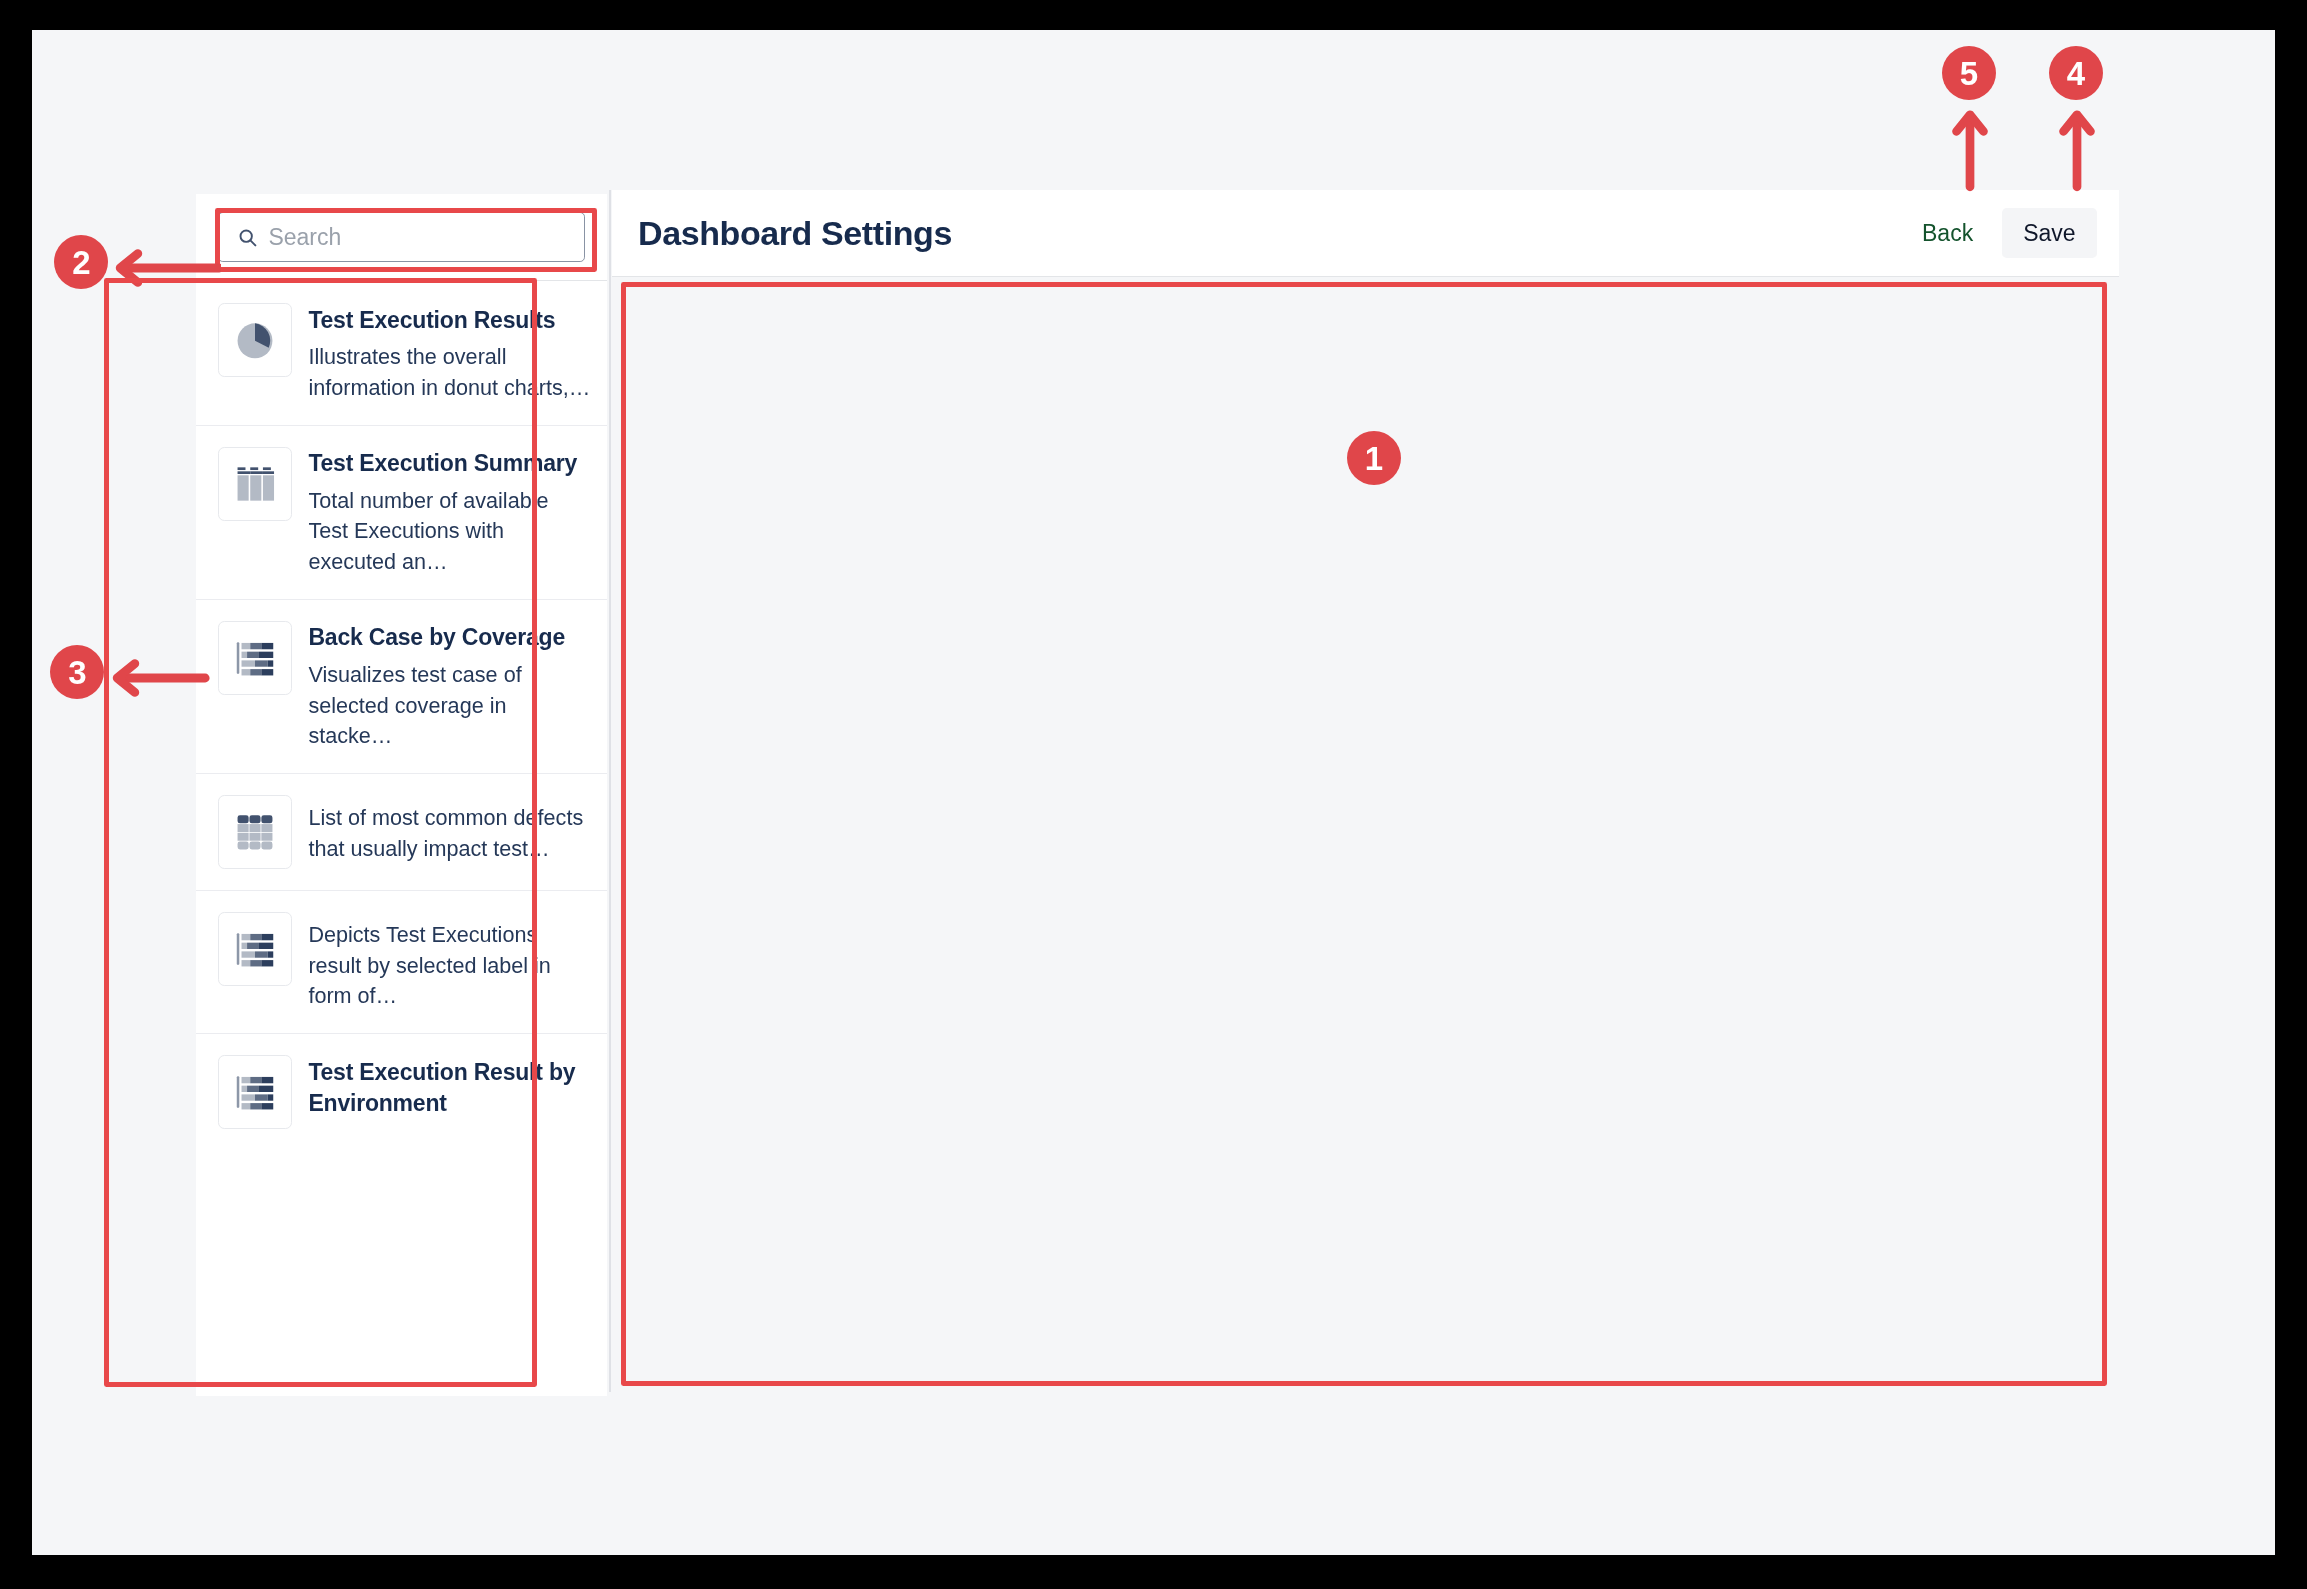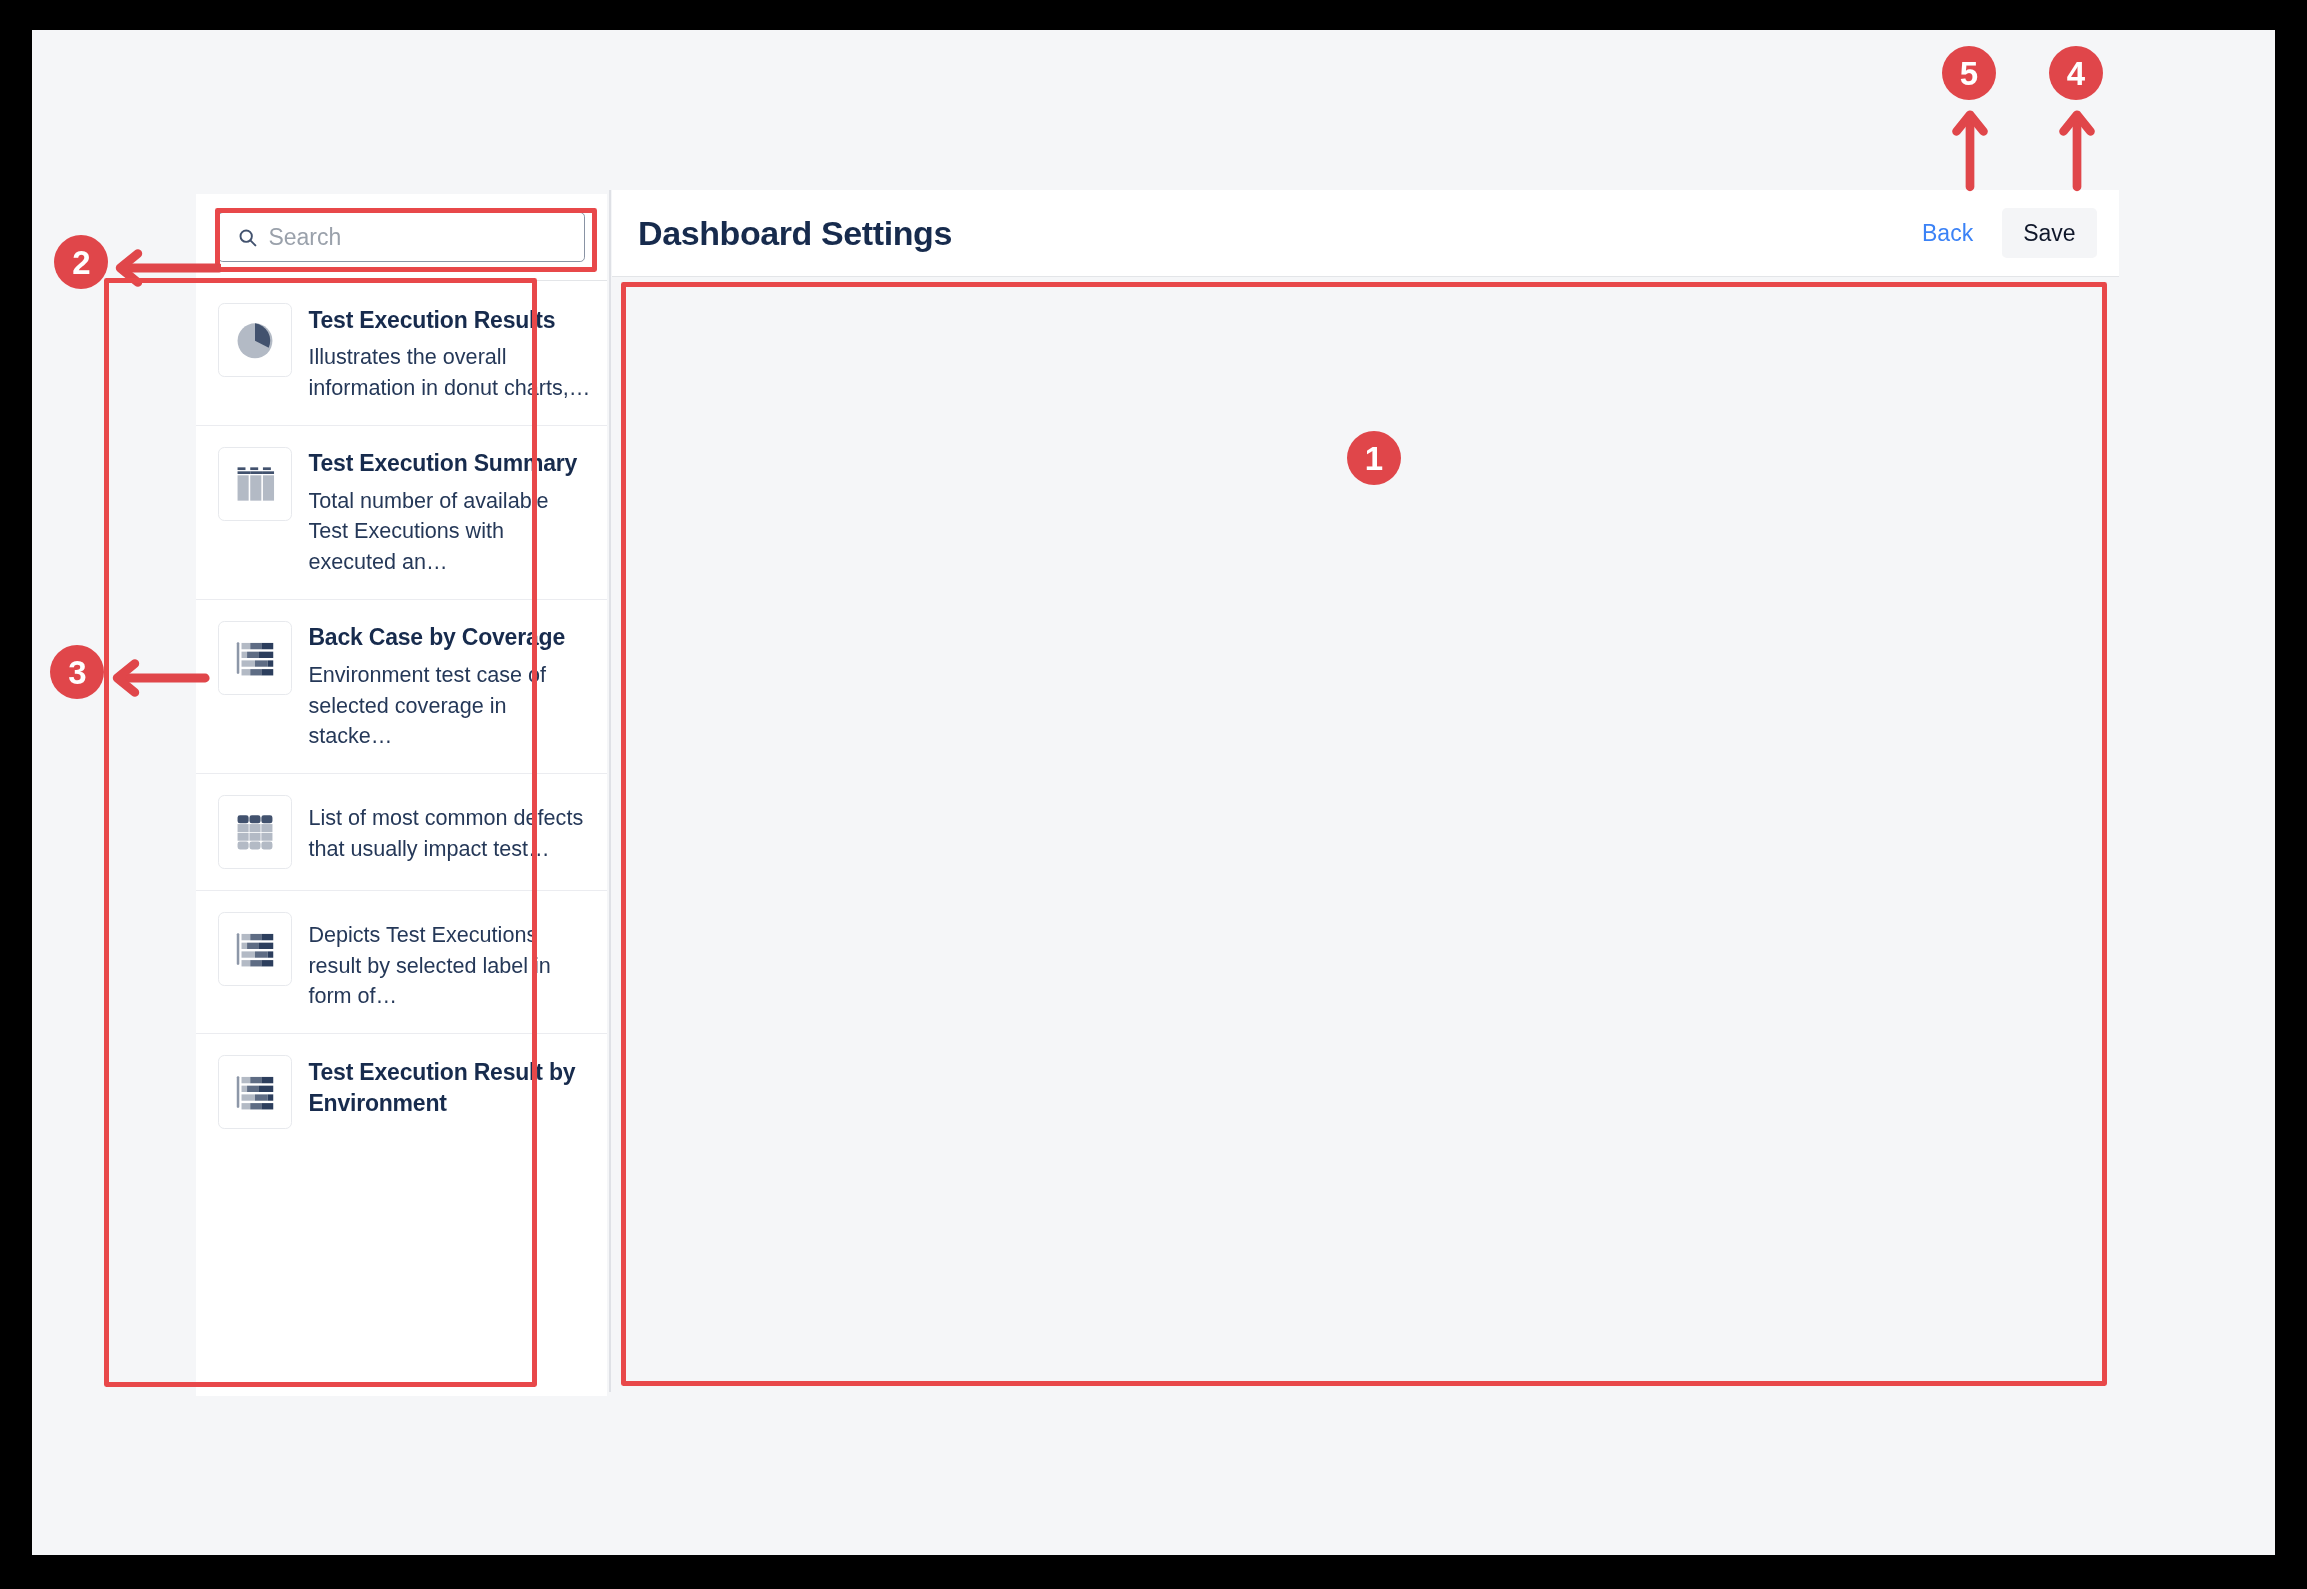--- a/index.html
+++ b/index.html
@@ -144,21 +144,21 @@
   }
   .btn {
     font-family: "Liberation Sans", sans-serif;
     font-size: 23px;
     border: none;
     border-radius: 4.8px;
     padding: 11.2px 21px;
     cursor: pointer;
     background: transparent;
   }
-  .btn-back { color: #3b82f6; text-align: right; }
+  .btn-back { color: #14532d; text-align: right; }
   .btn-save { color: #0f172a; background: #f4f5f7; cursor: default; }
 
   .main-body {
     position: absolute;
     top: 88px; left: 0;
     width: 1507px; height: 1113px;
     background: #f5f6f8;
   }
 
   
@@ -253,21 +253,21 @@
               <rect x="12" y="32" width="17" height="8" fill="#b3bac5"></rect>
               <rect x="29" y="32" width="16" height="8" fill="#5e6c84"></rect>
               <rect x="45" y="32" width="7" height="8" fill="#2c3e5d"></rect>
               <rect x="12" y="43" width="11" height="8" fill="#b3bac5"></rect>
               <rect x="23" y="43" width="14" height="8" fill="#5e6c84"></rect>
               <rect x="37" y="43" width="15" height="8" fill="#2c3e5d"></rect>
             </svg>
           </div>
           <div class="widget-text">
             <div class="widget-title">Back Case by Coverage</div>
-            <div class="widget-desc">Environment test case of selected coverage in stacke…</div>
+            <div class="widget-desc">Visualizes test case of selected coverage in stacke…</div>
           </div>
         </div>
 
         <div class="widget-item">
           <div class="widget-thumb">
             <svg width="46" height="46" viewBox="0 0 58 58">
               <rect x="7" y="8" width="14" height="10" rx="3" fill="#42526e"></rect>
               <rect x="22" y="8" width="14" height="10" rx="3" fill="#42526e"></rect>
               <rect x="37" y="8" width="14" height="10" rx="3" fill="#42526e"></rect>
               <rect x="7" y="19" width="14" height="10" fill="#b3bac5"></rect>

